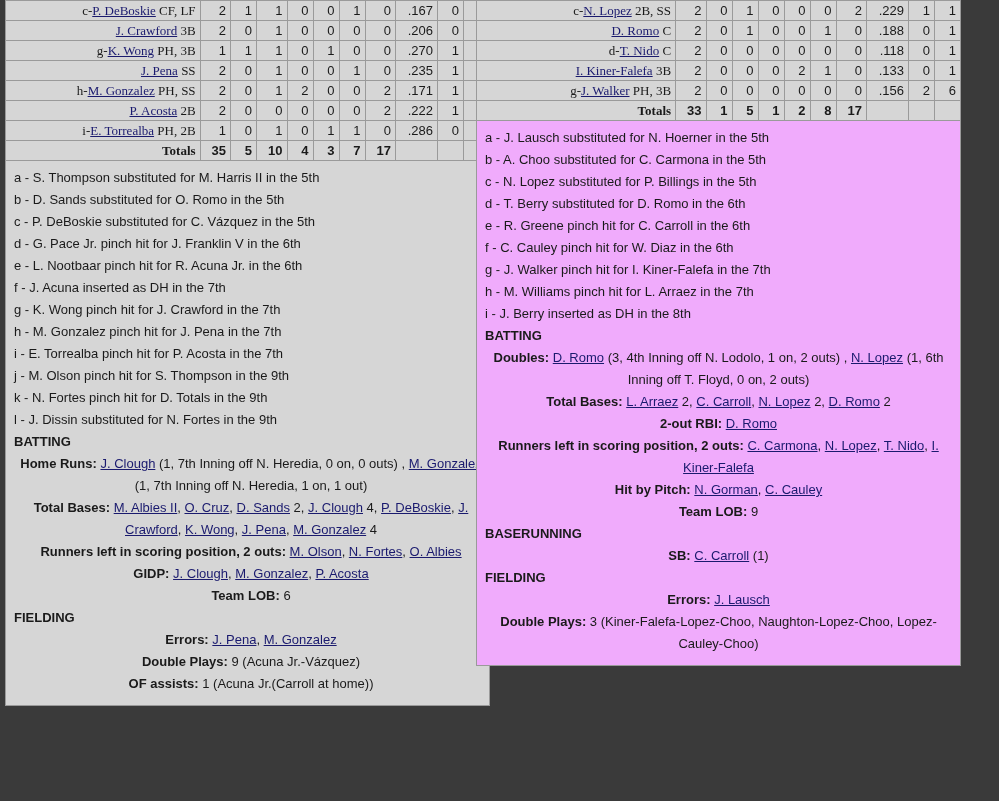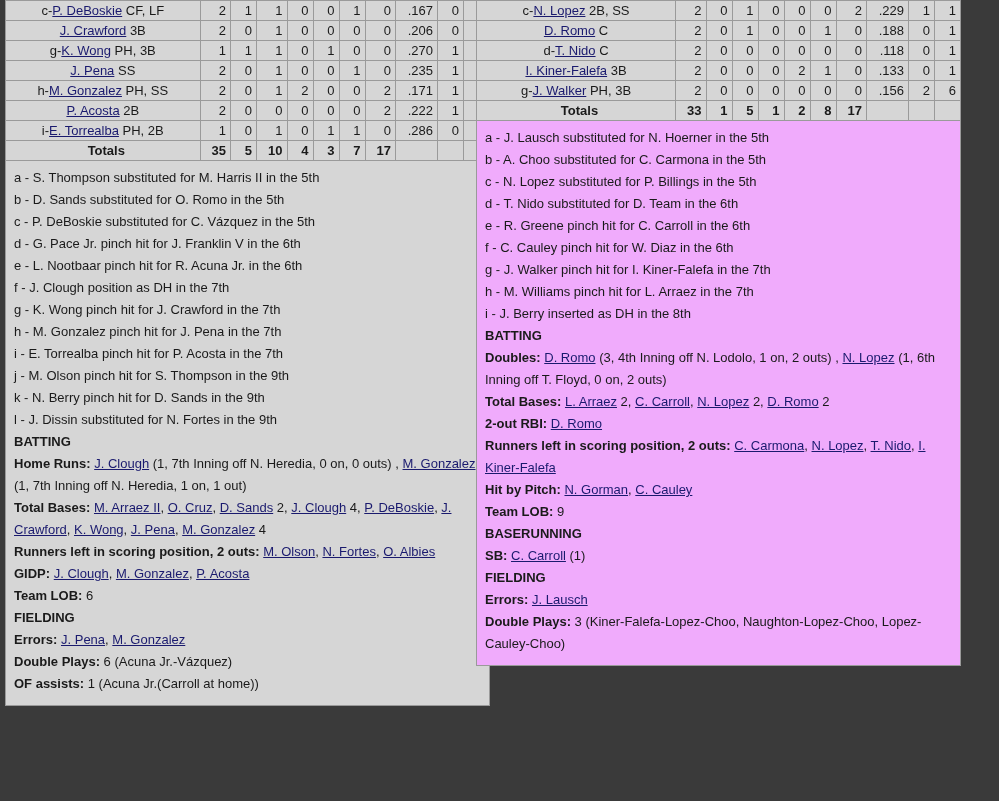--- a/index.html
+++ b/index.html
@@ -30,21 +30,21 @@
     border-collapse: collapse;
     background: #d6d6d6;
     font-size: 13px;
   }
   table.box td {
     padding: 2px 4px;
     border: 1px solid #9a9a9a;
     vertical-align: top;
     line-height: 15px;
   }
-  td.name { text-align: center; }
+  td.name { text-align: right; font-family: Liberation Serif, serif; }
   td.num { text-align: right; width: 26px; white-space: nowrap; }
   td.avg { text-align: right; width: 42px; white-space: nowrap; }
   tr.totals td { font-weight: bold; padding-left: 11px; }
   tr.totals td.name { font-weight: bold; }
 
   a, .lnk {
     color: #1a1a6e;
     text-decoration: underline;
     cursor: pointer;
   }
@@ -59,21 +59,21 @@
     background: #f0abfc;
     border: 1px solid #9a9a9a;
     border-top: none;
     padding: 6px 8px 10px 8px;
   }
   .note-line { line-height: 22px; }
   .sec-head {
     font-weight: bold;
     line-height: 22px;
   }
-  .stat-line { line-height: 22px; }
+  .stat-line { line-height: 22px; text-align: center; }
   .stat-line b { font-weight: bold; }
 </style>
 </head>
 <body>
 
 <div id="page">
 
   <div class="col col-left">
     <table class="box">
       <tbody id="left-rows">
@@ -183,58 +183,58 @@
           </tr>
         </tbody>
     </table>
     <div class="notes">
       <div id="left-notes">
           <div class="note-line">a - S. Thompson substituted for M. Harris II in the 5th</div>
           <div class="note-line">b - D. Sands substituted for O. Romo in the 5th</div>
           <div class="note-line">c - P. DeBoskie substituted for C. Vázquez in the 5th</div>
           <div class="note-line">d - G. Pace Jr. pinch hit for J. Franklin V in the 6th</div>
           <div class="note-line">e - L. Nootbaar pinch hit for R. Acuna Jr. in the 6th</div>
-          <div class="note-line">f - J. Clough position as DH in the 7th</div>
+          <div class="note-line">f - J. Acuna inserted as DH in the 7th</div>
           <div class="note-line">g - K. Wong pinch hit for J. Crawford in the 7th</div>
           <div class="note-line">h - M. Gonzalez pinch hit for J. Pena in the 7th</div>
           <div class="note-line">i - E. Torrealba pinch hit for P. Acosta in the 7th</div>
           <div class="note-line">j - M. Olson pinch hit for S. Thompson in the 9th</div>
-          <div class="note-line">k - N. Berry pinch hit for D. Sands in the 9th</div>
+          <div class="note-line">k - N. Fortes pinch hit for D. Totals in the 9th</div>
           <div class="note-line">l - J. Dissin substituted for N. Fortes in the 9th</div>
         </div>
 
       <div class="sec-head">BATTING</div>
 
       <div class="stat-line">
         <b>Home Runs:</b>
         <span id="left-hr"> <span class="lnk">J. Clough</span> (1, 7th Inning off N. Heredia, 0 on, 0 outs) ,  <span class="lnk">M. Gonzalez</span> (1, 7th Inning off N. Heredia, 1 on, 1 out)</span>
       </div>
       <div class="stat-line">
         <b>Total Bases:</b>
-        <span id="left-tb"> <span class="lnk">M. Arraez II</span>,  <span class="lnk">O. Cruz</span>,  <span class="lnk">D. Sands</span> 2,  <span class="lnk">J. Clough</span> 4,  <span class="lnk">P. DeBoskie</span>,  <span class="lnk">J. Crawford</span>,  <span class="lnk">K. Wong</span>,  <span class="lnk">J. Pena</span>,  <span class="lnk">M. Gonzalez</span> 4</span>
+        <span id="left-tb"> <span class="lnk">M. Albies II</span>,  <span class="lnk">O. Cruz</span>,  <span class="lnk">D. Sands</span> 2,  <span class="lnk">J. Clough</span> 4,  <span class="lnk">P. DeBoskie</span>,  <span class="lnk">J. Crawford</span>,  <span class="lnk">K. Wong</span>,  <span class="lnk">J. Pena</span>,  <span class="lnk">M. Gonzalez</span> 4</span>
       </div>
       <div class="stat-line">
         <b>Runners left in scoring position, 2 outs:</b>
         <span id="left-risp"> <span class="lnk">M. Olson</span>,  <span class="lnk">N. Fortes</span>,  <span class="lnk">O. Albies</span></span>
       </div>
       <div class="stat-line">
         <b>GIDP:</b>
         <span id="left-gidp"> <span class="lnk">J. Clough</span>,  <span class="lnk">M. Gonzalez</span>,  <span class="lnk">P. Acosta</span></span>
       </div>
       <div class="stat-line">
         <b>Team LOB:</b><span> 6</span>
       </div>
 
       <div class="sec-head">FIELDING</div>
       <div class="stat-line">
         <b>Errors:</b>
         <span id="left-err"> <span class="lnk">J. Pena</span>,  <span class="lnk">M. Gonzalez</span></span>
       </div>
       <div class="stat-line">
-        <b>Double Plays:</b><span> 6 (Acuna Jr.-Vázquez)</span>
+        <b>Double Plays:</b><span> 9 (Acuna Jr.-Vázquez)</span>
       </div>
       <div class="stat-line">
         <b>OF assists:</b><span> 1 (Acuna Jr.(Carroll at home))</span>
       </div>
     </div>
   </div>
 
   <div class="col col-right">
     <table class="box">
       <tbody id="right-rows">
@@ -316,21 +316,21 @@
             <td class="num"></td>
             <td class="num"></td>
           </tr>
         </tbody>
     </table>
     <div class="notes-right">
       <div id="right-notes">
           <div class="note-line">a - J. Lausch substituted for N. Hoerner in the 5th</div>
           <div class="note-line">b - A. Choo substituted for C. Carmona in the 5th</div>
           <div class="note-line">c - N. Lopez substituted for P. Billings in the 5th</div>
-          <div class="note-line">d - T. Nido substituted for D. Team in the 6th</div>
+          <div class="note-line">d - T. Berry substituted for D. Romo in the 6th</div>
           <div class="note-line">e - R. Greene pinch hit for C. Carroll in the 6th</div>
           <div class="note-line">f - C. Cauley pinch hit for W. Diaz in the 6th</div>
           <div class="note-line">g - J. Walker pinch hit for I. Kiner-Falefa in the 7th</div>
           <div class="note-line">h - M. Williams pinch hit for L. Arraez in the 7th</div>
           <div class="note-line">i - J. Berry inserted as DH in the 8th</div>
         </div>
 
       <div class="sec-head">BATTING</div>
 
       <div class="stat-line">

